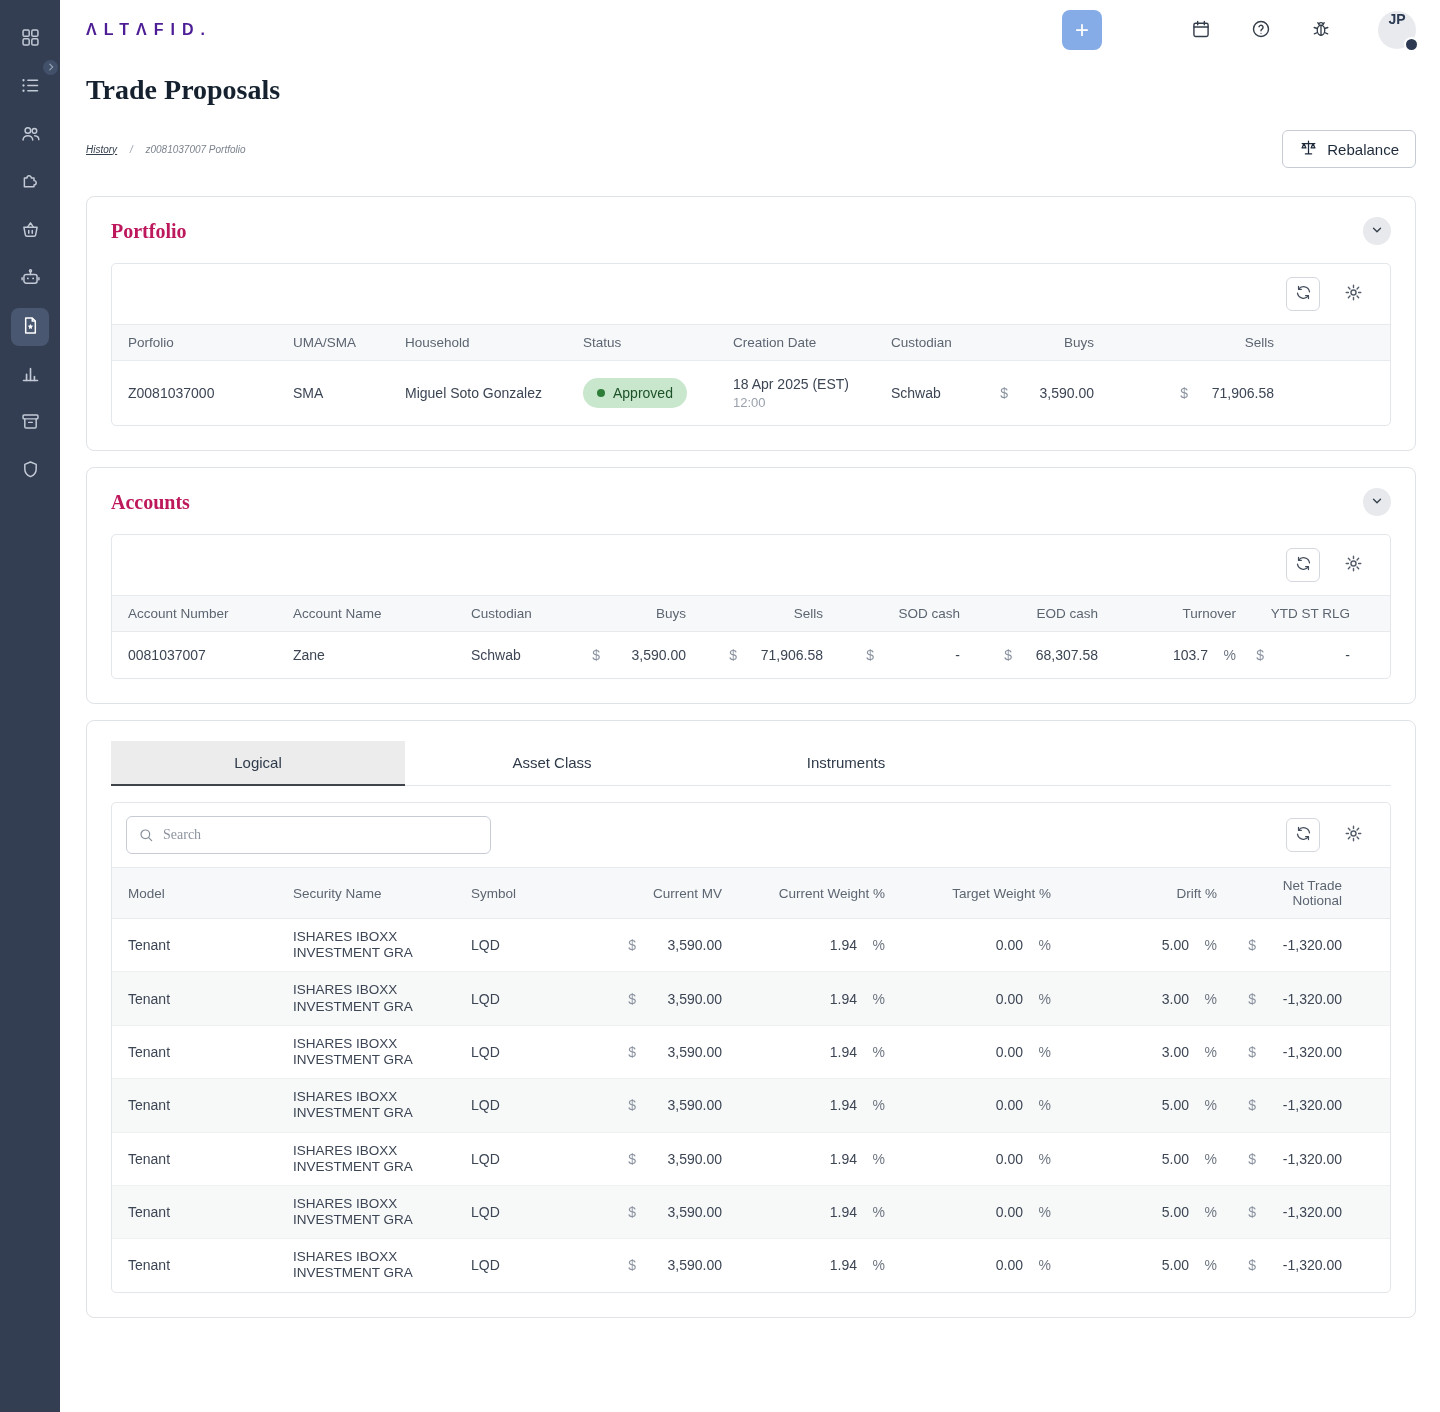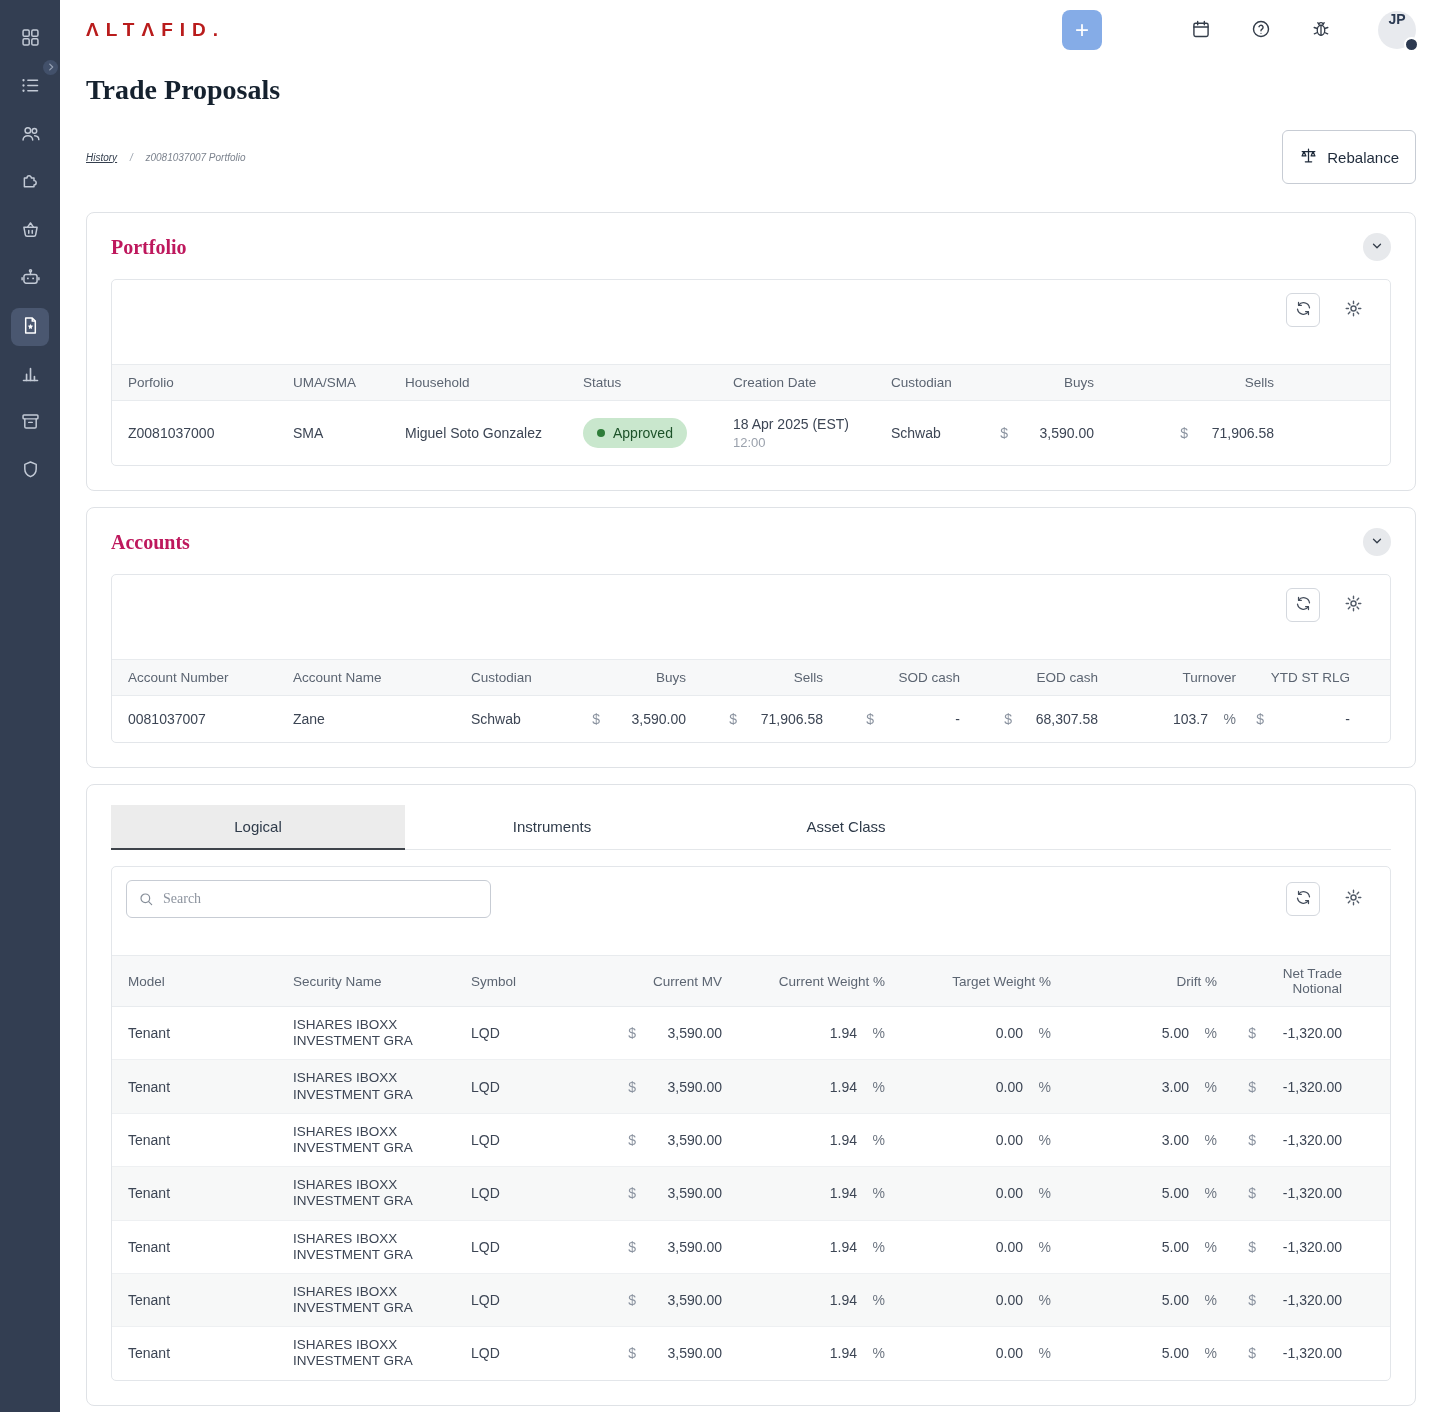--- a/index.html
+++ b/index.html
@@ -16,21 +16,21 @@
   .side-item svg { width:21px; height:21px; }
   .side-item.active { background:#4a5770; color:#ffffff; }
   .side-toggle { position:absolute; top:60px; right:2px; width:15px; height:15px; border-radius:50%;
                  background:#42506a; color:#97a1b3; display:flex; align-items:center; justify-content:center; border:none; cursor:pointer; }
   .side-toggle svg { width:10px; height:10px; }
 
   
   .main { flex:1; display:flex; flex-direction:column; }
 
   .topbar { height:60px; display:flex; align-items:center; justify-content:space-between; padding:0 26px; }
-  .logo { font-size:19px; font-weight:600; letter-spacing:7px; color:#b91c1c; cursor:pointer; }
+  .logo { font-size:16px; font-weight:600; letter-spacing:7px; color:#4c1d95; cursor:pointer; }
   .topbar-right { display:flex; align-items:center; }
   .add-btn { width:40px; height:40px; border:none; border-radius:8px; background:#85ace7; color:#ffffff;
              font-size:24px; font-weight:400; line-height:1; cursor:pointer; margin-right:52px; }
   .icon-btn { background:none; border:none; color:#333c49; width:26px; height:26px; margin-left:34px; cursor:pointer;
               display:flex; align-items:center; justify-content:center; }
   .icon-btn svg { width:20px; height:20px; }
   .avatar { position:relative; width:38px; height:38px; border-radius:50%; background:#e8eaee; margin-left:44px;
             display:flex; align-items:flex-start; justify-content:center; font-weight:700; font-size:14px; color:#2b3a52; cursor:pointer; }
   .avatar-badge { position:absolute; right:-3px; bottom:-3px; width:15px; height:15px; border-radius:50%;
                   background:#2c3950; border:2px solid #ffffff; }
@@ -43,21 +43,21 @@
   .tab { width:250px; height:45px; display:flex; align-items:center; justify-content:center; font-size:15px;
          color:#2f3b4a; cursor:pointer; border-bottom:2px solid transparent; }
   .tab.active { background:#ececec; border-bottom:2px solid #3f444b; }
 
   
   .crumb-row { display:flex; align-items:center; justify-content:space-between; margin:24px 0 28px; }
   .breadcrumb { font-size:10px;font-style:italic; }
   .breadcrumb a { color:#343f4e; text-decoration:underline; cursor:pointer; }
   .breadcrumb .sep { color:#98a0ab; margin:0 10px; }
   .breadcrumb .current { color:#7c838e; }
-  .rebalance { display:flex; align-items:center; gap:9px; height:54px; padding:0 16px; background:#ffffff;
+  .rebalance { display:flex; align-items:center; gap:9px; height:38px; padding:0 16px; background:#ffffff;
                border:1px solid #c7ccd4; border-radius:6px; font-size:15px; color:#1e2a3a; cursor:pointer; font-family:inherit; }
   .rebalance svg { width:19px; height:19px; }
 
   
   .card { border:1px solid #dfe2e6; border-radius:8px; padding:20px 24px 24px; margin-bottom:16px; background:#fff; }
   .card-head { display:flex; align-items:center; justify-content:space-between; margin-bottom:18px; }
   .card-head h2 { font-family:"Liberation Serif", serif; font-size:20px; color:#be185d; }
   .collapse-btn { width:28px; height:28px; border-radius:50%; border:none; background:#e7e9ec; color:#333c49;
                   display:flex; align-items:center; justify-content:center; cursor:pointer; }
   .collapse-btn svg { width:14px; height:14px; }
@@ -72,21 +72,21 @@
   .gear-btn { border:none; background:none; color:#545d6a; width:22px; height:22px; cursor:pointer;
               display:flex; align-items:center; justify-content:center; }
   .gear-btn svg { width:19px; height:19px; }
 
   .search-wrap { position:relative; width:365px; }
   .search-wrap svg { position:absolute; left:12px; top:11px; width:16px; height:16px; color:#868e99; }
   .search-wrap input { width:100%; height:38px; border:1px solid #c7ccd4; border-radius:6px; padding:0 12px 0 36px;
                        font-size:14px; font-family:inherit; color:#3c4554; outline:none; }
   .search-wrap input::placeholder { color:#8d949f; }
 
-  table { width:100%; border-collapse:collapse; table-layout:fixed;margin-top:24px; }
+  table { width:100%; border-collapse:collapse; table-layout:fixed; }
   thead th { background:#f7f8f9; border-top:1px solid #e8ebee; border-bottom:1px solid #e8ebee;
              font-weight:400; font-size:13.5px; color:#5c6572; text-align:left; padding:10px 16px; }
   td { padding:15px 16px; font-size:14px; color:#3c4554; vertical-align:middle; }
   th.r, td.r { text-align:right; }
   th.last, td.last { padding-right:116px; }
   .accounts-table th.last, .accounts-table td.last { padding-right:40px; }
   .positions-table th.last, .positions-table td.last { padding-right:48px; }
 
   .money { display:flex; justify-content:flex-end; }
   .money .cur { color:#8b93a0; }
@@ -427,22 +427,22 @@
               </tr>
             </tbody>
           </table>
         </div>
       </section>
 
       <section class="card">
 
         <div class="pos-tabs">
           <div class="pos-tab active">Logical</div>
+          <div class="pos-tab">Asset Class</div>
           <div class="pos-tab">Instruments</div>
-          <div class="pos-tab">Asset Class</div>
         </div>
 
         <div class="inner">
           <div class="toolbar with-search">
             <div class="search-wrap">
               <span><svg viewBox="0 0 24 24" fill="none" stroke="currentColor" stroke-width="1.8" stroke-linecap="round">
                     <circle cx="11" cy="11" r="6.5"></circle>
                     <path d="M16 16l4.5 4.5"></path>
                   </svg></span>
               <input type="text" placeholder="Search" style="">

